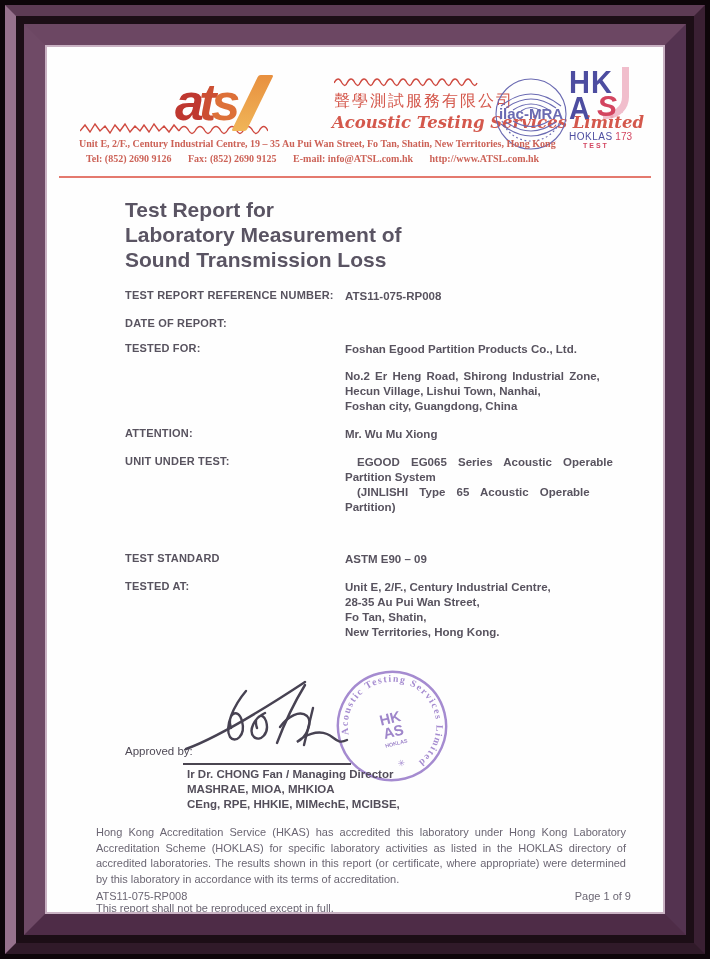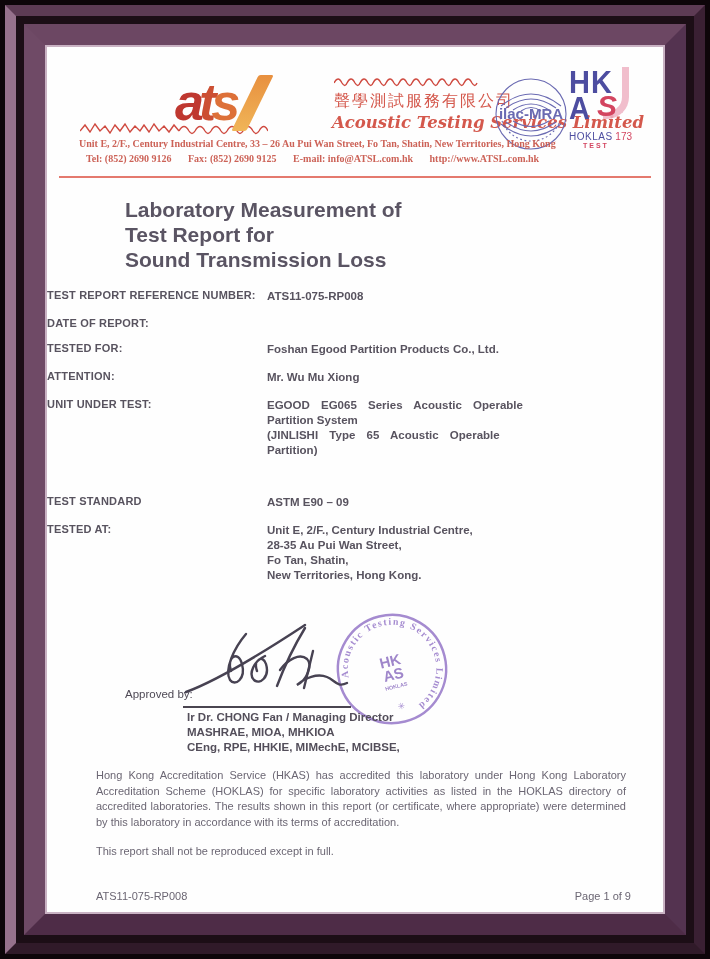--- a/index.html
+++ b/index.html
@@ -49,25 +49,25 @@
   .hoklas-line { margin-top:4px; font-size:10px; font-weight:400; white-space:nowrap; }
   .hoklas-line .hok { color:#4d4da0; letter-spacing:.5px; }
   .hoklas-line .num { color:#d34560; }
   .hoklas-test { font-size:7px; font-weight:bold; color:#d34560; letter-spacing:2px; margin-left:14px; }
 
   
   .title { margin:17px 0 0 78px; font-size:21px; font-weight:bold; color:#5a5463; line-height:25px; }
 
   
   .rows { margin-top:17px; }
-  .row  { display:flex; margin-bottom:13px; }
+  .row  { display:flex; padding-left:78px; margin-bottom:13px; }
   .lbl  { flex:none; width:220px; font-size:11px; font-weight:bold; color:#58535f; letter-spacing:.2px; }
   .val  { width:292px; font-size:11.5px; font-weight:bold; color:#58535f; line-height:15px; }
   .sub  { margin-top:12px; }
-  .spread  { word-spacing:8px; }
+  .spread  { word-spacing:8px;margin-left:12px; }
   .spread2 { word-spacing:2px; }
   .gap  { height:24px; }
 
   
   .sig { position:relative; height:162px; margin-top:10px; }
   .stamp { position:absolute; left:286px; top:14px; transform:rotate(-14deg); opacity:.85; }
   .signat { position:absolute; left:136px; top:22px; }
   .approved { position:absolute; left:78px; top:92px; font-size:11.5px; color:#4f4a56; }
   .sigline  { position:absolute; left:136px; top:110px; width:168px; height:2px; background:#4a4550; }
   .names { position:absolute; left:140px; top:114px; font-size:11.5px; font-weight:bold;
@@ -135,51 +135,56 @@
         <div class="hkas-row">A</div>
         <div class="hkas-s">S</div>
       </div>
       <div class="hoklas-line">
         <span class="hok">HOKLAS</span>
         <span class="num">173</span>
       </div>
       <div class="hoklas-test">TEST</div>
     </div>
 
-    <div class="addr">Unit E, 2/F., Century Industrial Centre, 33 – 26 Au Pui Wan Street, Fo Tan, Shatin, New Territories, Hong Kong</div>
+    <div class="addr">Unit E, 2/F., Century Industrial Centre, 19 – 35 Au Pui Wan Street, Fo Tan, Shatin, New Territories, Hong Kong</div>
     <div class="contact">
       <span>Tel: (852) 2690 9126</span>
       <span>Fax: (852) 2690 9125</span>
       <span>E-mail: info@ATSL.com.hk</span>
       <span>http://www.ATSL.com.hk</span>
     </div>
     <div class="rule"></div>
   </div>
 
   <div class="title">
+    <div>Test Report for</div>
     <div>Laboratory Measurement of</div>
-    <div>Test Report for</div>
     <div>Sound Transmission Loss</div>
   </div>
 
   <div class="rows">
 
     <div class="row">
       <div class="lbl">TEST REPORT REFERENCE NUMBER:</div>
       <div class="val">ATS11-075-RP008</div>
     </div>
 
     <div class="row">
       <div class="lbl">DATE OF REPORT:</div>
     </div>
 
     <div class="row">
       <div class="lbl">TESTED FOR:</div>
       <div class="val">
         <div>Foshan Egood Partition Products Co., Ltd.</div>
+        <div class="sub">
+          <div class="spread2">No.2 Er Heng Road, Shirong Industrial Zone,</div>
+          <div>Hecun Village, Lishui Town, Nanhai,</div>
+          <div>Foshan city, Guangdong, China</div>
+        </div>
       </div>
     </div>
 
     <div class="row">
       <div class="lbl">ATTENTION:</div>
       <div class="val">Mr. Wu Mu Xiong</div>
     </div>
 
     <div class="row">
       <div class="lbl">UNIT UNDER TEST:</div>

